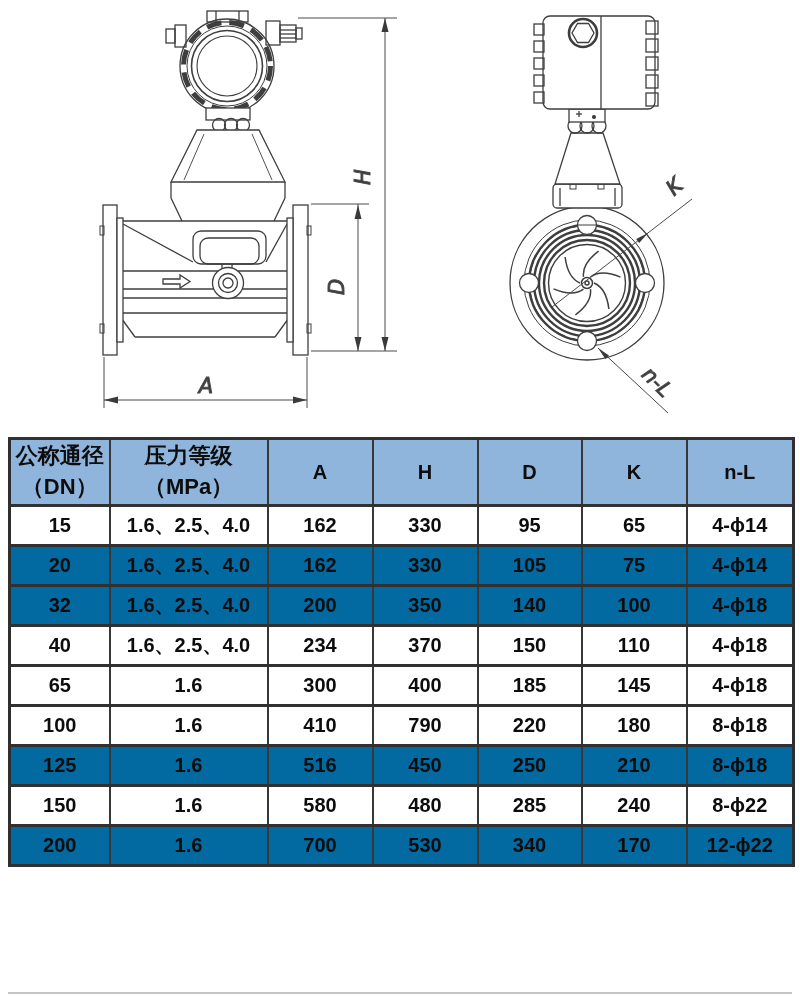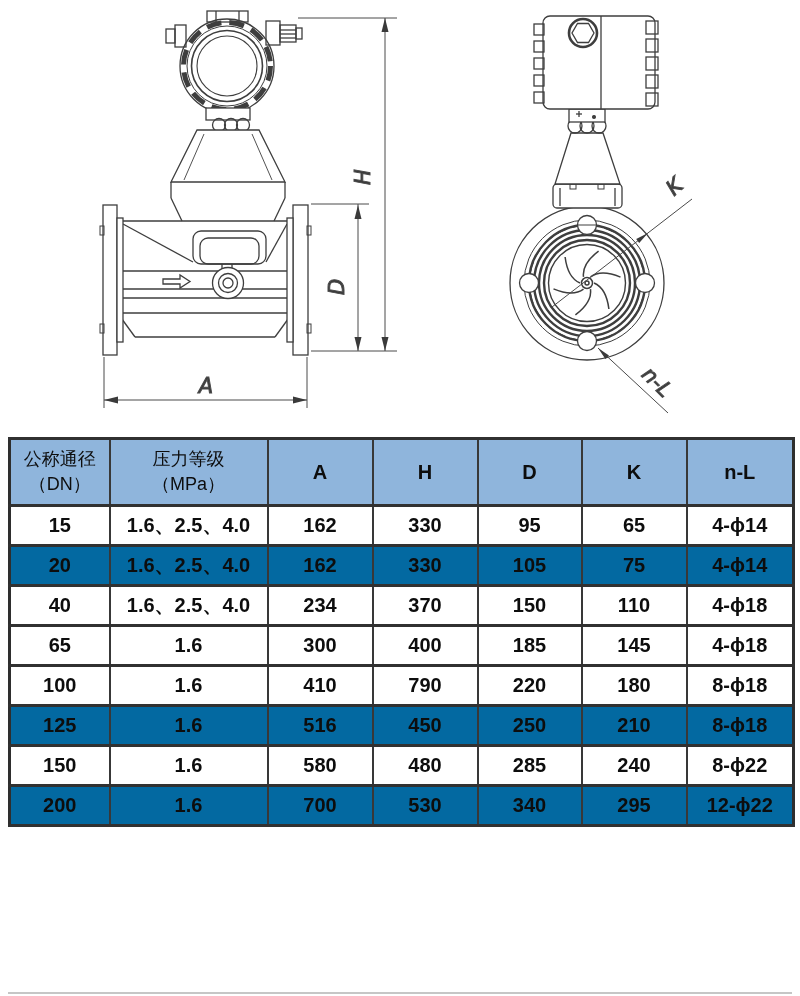--- a/index.html
+++ b/index.html
@@ -15,21 +15,21 @@
     border:3px solid #2e2e2e;
   }
   table.spec th,table.spec td{
     border-left:2px solid #383838;border-right:2px solid #383838;
     border-top:3px solid #313131;border-bottom:3px solid #313131;
     text-align:center;vertical-align:middle;color:#0d0d0d;padding:0;
   }
   table.spec thead th{
     background:#8fb5dc;height:64px;font-size:20px;font-weight:700;
   }
-  table.spec thead th div{font-size:18px;line-height:1.4;font-weight:400;}
+  table.spec thead th div{font-size:22px;line-height:1.4;font-weight:700;}
   table.spec td{height:37px;font-size:20px;font-weight:700;background:#ffffff;}
   table.spec tr.alt td{background:#0369a1;}
   .cut-line{position:absolute;left:8px;top:992px;width:784px;height:2px;background:#c6c6c6;}
 </style>
 </head>
 <body>
 
 <svg class="drawing" width="800" height="432" viewBox="0 0 800 432" xmlns="http://www.w3.org/2000/svg">
 
   <g stroke="#3e3e3e" stroke-width="1.3" fill="none">
@@ -243,20 +243,29 @@
         </tr>
         <tr class="alt">
           <td>20</td>
           <td>1.6、2.5、4.0</td>
           <td>162</td>
           <td>330</td>
           <td>105</td>
           <td>75</td>
           <td>4-ϕ14</td>
         </tr>
+        <tr class="alt">
+          <td>32</td>
+          <td>1.6、2.5、4.0</td>
+          <td>200</td>
+          <td>350</td>
+          <td>140</td>
+          <td>100</td>
+          <td>4-ϕ18</td>
+        </tr>
         <tr>
           <td>40</td>
           <td>1.6、2.5、4.0</td>
           <td>234</td>
           <td>370</td>
           <td>150</td>
           <td>110</td>
           <td>4-ϕ18</td>
         </tr>
         <tr>
@@ -294,20 +303,20 @@
           <td>285</td>
           <td>240</td>
           <td>8-ϕ22</td>
         </tr>
         <tr class="alt">
           <td>200</td>
           <td>1.6</td>
           <td>700</td>
           <td>530</td>
           <td>340</td>
-          <td>295</td>
+          <td>170</td>
           <td>12-ϕ22</td>
         </tr>
       </tbody>
   </table>
 </div>
 
 <div class="cut-line"></div>
 
 </body></html>

